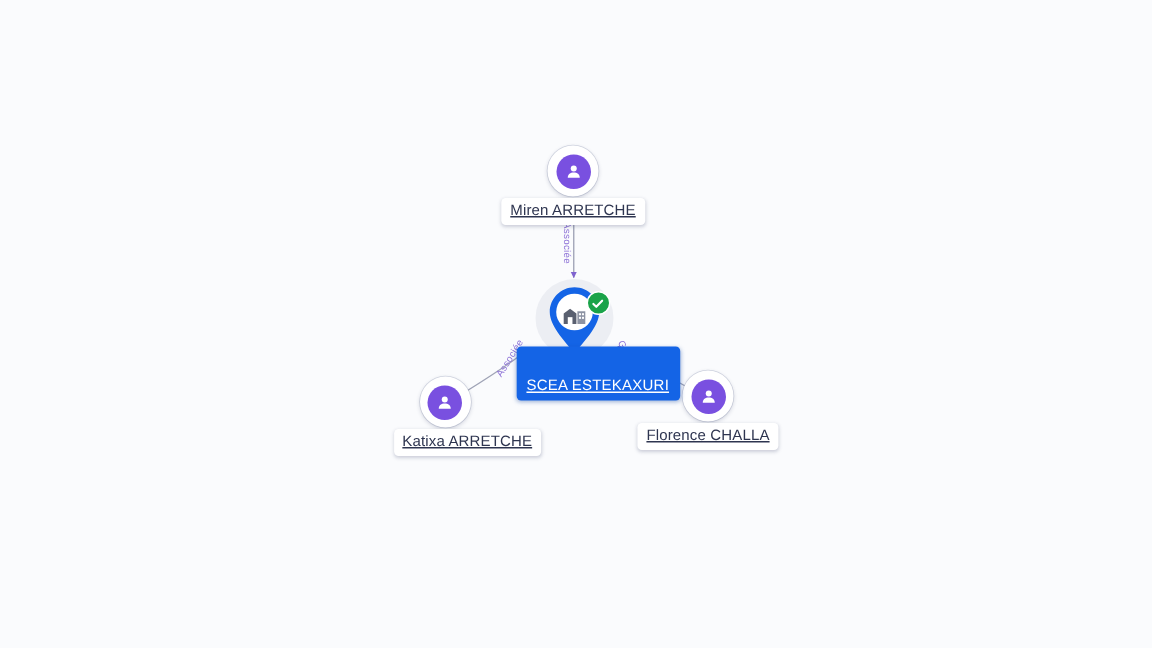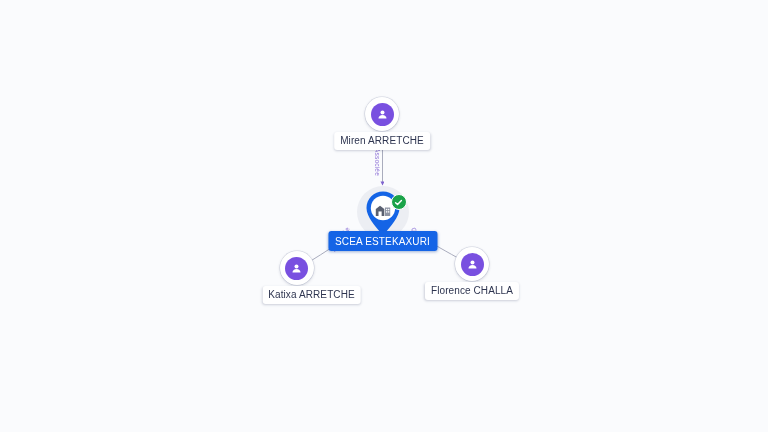--- a/index.html
+++ b/index.html
@@ -130,29 +130,31 @@
     white-space: nowrap;
     font-size: 10px;
     line-height: 13px;
     padding: 2px 6px 2.5px 6px;
     border-radius: 3px;
     background: #ffffff;
     color: #2e3550;
     box-shadow: 0 1px 2.5px rgba(40,50,90,0.22);
     letter-spacing: 0.1px;
     z-index: 5;
+    text-decoration: underline;
   }
   .node-label.primary {
     background: #1464e6;
     color: #ffffff;
     box-shadow: 0 1px 3px rgba(20,70,160,0.4);
     font-size: 10px;
-    padding: 4px 7px 3px 7px;
+    padding: 20px 7px 3px 7px;
     letter-spacing: 0.15px;
     z-index: 8;
+    margin-left: 16px;
   }
 
   
   .edge-label {
     position: absolute;
     font-size: 6.5px;
     color: #8b6fd6;
     white-space: nowrap;
     letter-spacing: 0.2px;
     z-index: 4;

